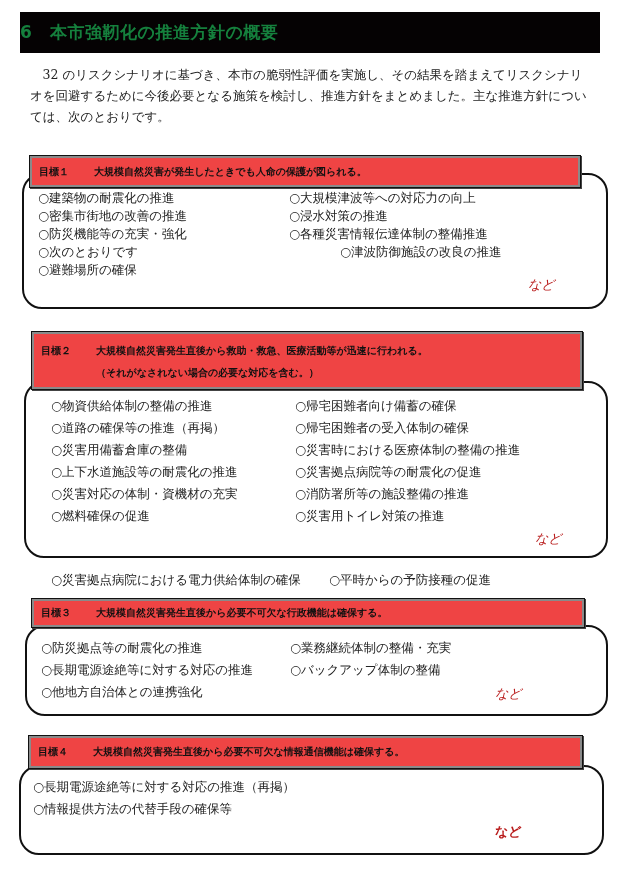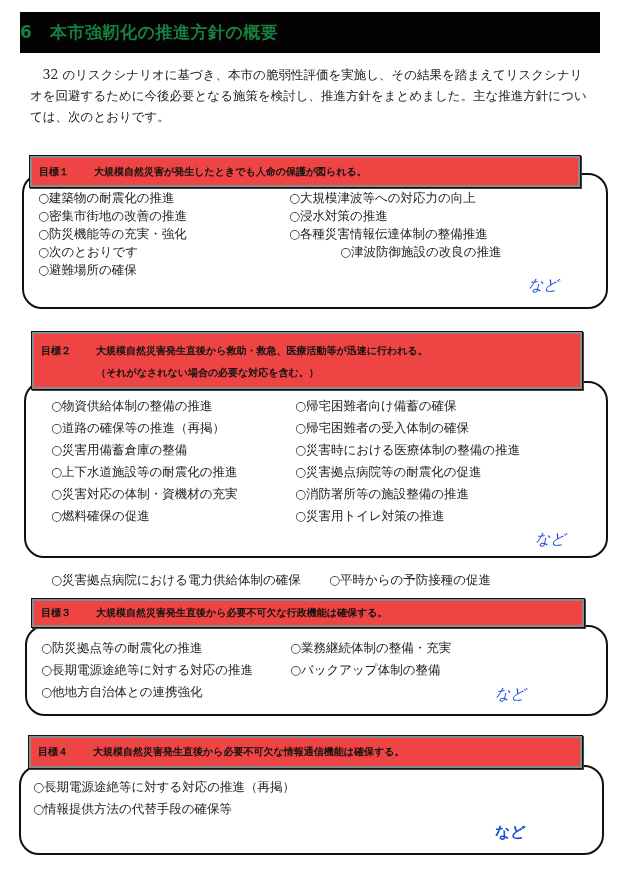--- a/index.html
+++ b/index.html
@@ -35,21 +35,21 @@
     padding-left: 9px; z-index: 2;
   }
   .goal-header .lbl { display: inline-block; width: 55px; }
   .goal-header .sub { display: block; padding-left: 55px; }
   .items {
     position: absolute; font-size: 12.5px; color: #222; z-index: 3;
   }
   .items .row { position: relative; white-space: nowrap; }
   .items .c1 { position: absolute; left: 0; }
   .items .c2 { position: absolute; }
-  .nado { position: absolute; font-size: 15px; font-style: italic; color: #1d4ed8; z-index: 3; }
+  .nado { position: absolute; font-size: 13px; font-style: italic; color: #b91c1c; z-index: 3; }
   .nado.bold { font-style: normal; font-weight: bold; }
 </style>
 </head>
 <body>
 
 <div class="title-bar">
   <span class="num">6</span><span>本市強靭化の推進方針の概要</span>
 </div>
 
 <div class="intro">

